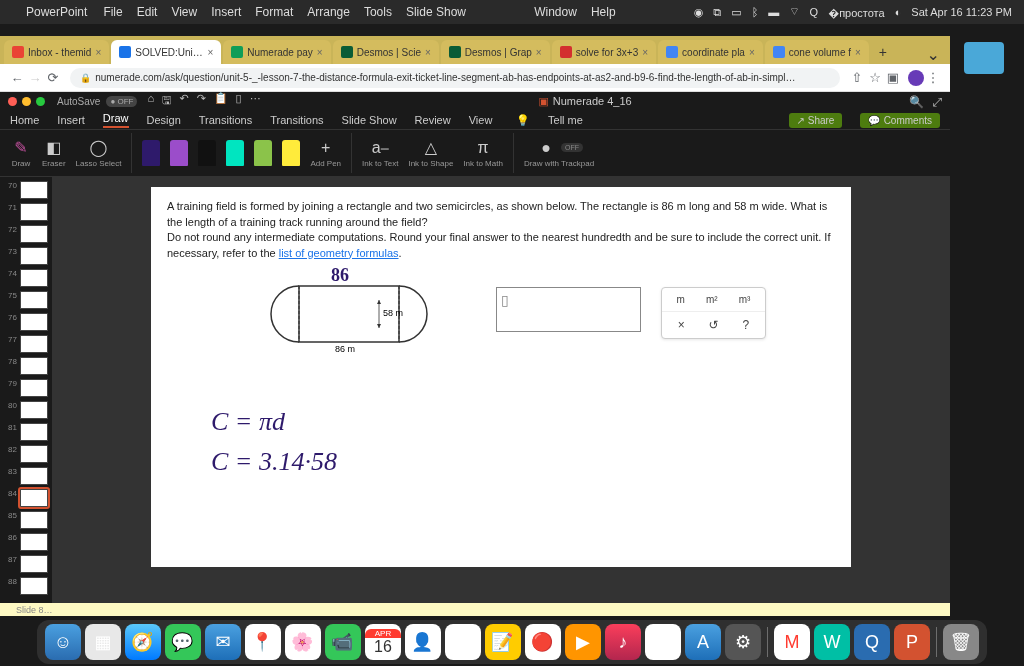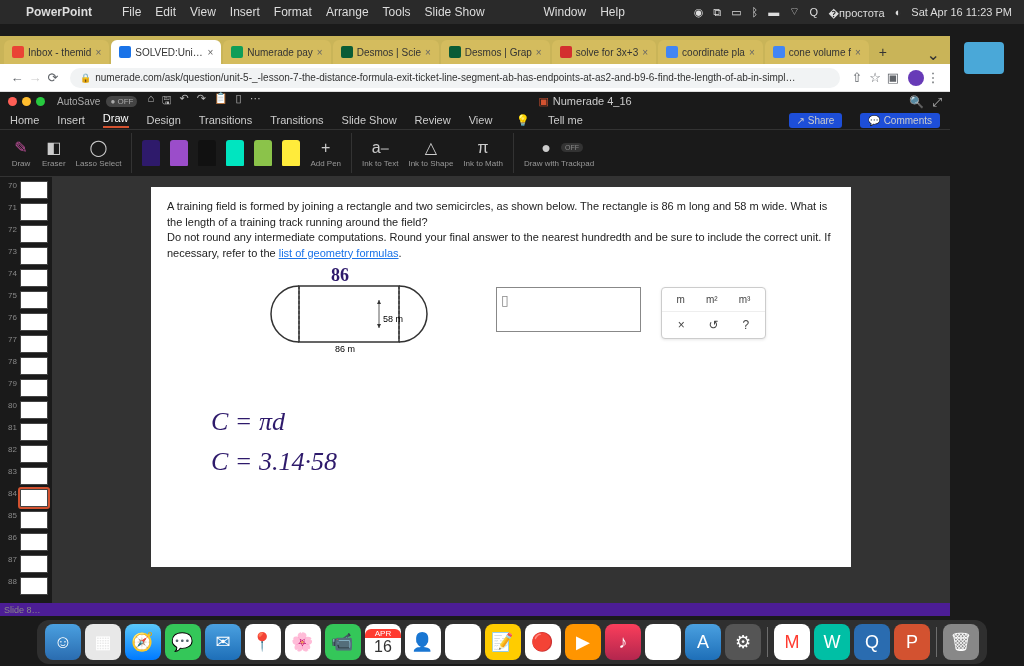--- a/index.html
+++ b/index.html
@@ -1,21 +1,21 @@
 <!DOCTYPE html>
 <html><head>
 <meta charset="utf-8">
 <style>
 * { margin: 0; padding: 0; box-sizing: border-box; font-family: -apple-system, BlinkMacSystemFont, "Helvetica Neue", sans-serif; }
 body { width: 1024px; height: 666px; background: #1a1a1a; overflow: hidden; position: relative; }
 
 
 .mac-menubar { height: 24px; background: #2a2a2a; display: flex; align-items: center; padding: 0 12px; color: #ddd; font-size: 12px; }
 .mac-menubar .apple { margin-right: 14px; }
-.mac-menubar .app-name { font-weight: 700; margin-right: 30px; }
+.mac-menubar .app-name { font-weight: 400; margin-right: 16px; }
 .mac-menubar .menu-item { margin-right: 14px; }
 .mac-menubar .spacer { flex: 1; }
 .mac-menubar .status-icon { margin-left: 10px; font-size: 11px; }
 
 
 .chrome-window { position: absolute; top: 36px; left: 0; width: 950px; height: 580px; background: #202124; }
 .tab-strip { height: 28px; background: #c9b458; display: flex; align-items: flex-end; padding: 0 4px; }
 .tab { background: #fff; height: 24px; border-radius: 6px 6px 0 0; padding: 0 8px; display: flex; align-items: center; font-size: 10px; margin-right: 2px; max-width: 110px; color: #333; }
 .tab.inactive { background: #d4bc5e; }
 .tab .favicon { width: 12px; height: 12px; margin-right: 4px; border-radius: 2px; flex-shrink: 0; }
@@ -36,21 +36,21 @@
 .tl-red { background: #ff5f56; } .tl-yellow { background: #ffbd2e; } .tl-green { background: #27c93f; }
 .ppt-title-center { flex: 1; text-align: center; color: #ccc; font-size: 11px; }
 .ppt-title-center .ppt-logo { color: #d35230; margin-right: 4px; }
 .ppt-autosave { color: #aaa; font-size: 10px; display: flex; align-items: center; gap: 6px; }
 .ppt-autosave .pill { background: #444; border-radius: 6px; padding: 1px 4px; font-size: 8px; }
 .ppt-qat { margin-left: 10px; color: #bbb; font-size: 11px; display: flex; gap: 8px; }
 
 .ppt-tabs { height: 24px; display: flex; align-items: center; padding: 0 10px; gap: 18px; color: #ccc; font-size: 11px; border-bottom: 1px solid #333; }
 .ppt-tab.active { color: #fff; border-bottom: 2px solid #d35230; padding-bottom: 2px; }
 .ppt-tabs .spacer { flex: 1; }
-.ppt-share { background: #1d4ed8; padding: 2px 8px; border-radius: 3px; font-size: 10px; }
+.ppt-share { background: #4d7c0f; padding: 2px 8px; border-radius: 3px; font-size: 10px; }
 
 .ppt-ribbon { height: 60px; display: flex; align-items: center; padding: 0 10px; gap: 10px; border-bottom: 1px solid #333; }
 .ribbon-group { display: flex; flex-direction: column; align-items: center; gap: 2px; }
 .ribbon-label { color: #999; font-size: 8px; white-space: nowrap; }
 .pen-swatch { width: 18px; height: 26px; border-radius: 3px 3px 1px 1px; }
 .ribbon-sep { width: 1px; height: 40px; background: #333; }
 .ribbon-icon { color: #ccc; font-size: 16px; width: 22px; text-align: center; }
 .off-toggle { background: #333; color: #888; font-size: 7px; padding: 1px 4px; border-radius: 6px; }
 
 .ppt-body { flex: 1; display: flex; }
@@ -79,21 +79,21 @@
 
 .handwriting { position: absolute; font-family: 'Comic Sans MS', cursive; font-size: 26px; color: #2e1a6b; font-weight: 500; font-style: italic; }
 
 
 .dock { position: absolute; bottom: 2px; left: 50%; transform: translateX(-50%); height: 44px; background: rgba(80,80,80,0.4); border-radius: 12px; display: flex; align-items: center; padding: 0 8px; gap: 4px; }
 .dock-icon { width: 36px; height: 36px; border-radius: 8px; display: flex; align-items: center; justify-content: center; font-size: 18px; color: #fff; }
 .dock-sep { width: 1px; height: 30px; background: rgba(255,255,255,0.3); margin: 0 2px; }
 
 .folder-bg { position: absolute; right: 20px; top: 42px; width: 40px; height: 32px; background: #4aa8d8; border-radius: 4px; }
 
-.ppt-status { height: 16px; background: #4c1d95; color: #888; font-size: 9px; padding: 0 4px; display: flex; align-items: center; }
+.ppt-status { height: 16px; background: #fef9c3; color: #888; font-size: 9px; padding: 0 16px; display: flex; align-items: center; }
 </style>
 </head>
 <body>
 
 <div class="mac-menubar">
   <span class="apple"></span>
   <span class="app-name">PowerPoint</span>
   <span class="menu-item">File</span>
   <span class="menu-item">Edit</span>
   <span class="menu-item">View</span>
@@ -362,21 +362,21 @@
           <div class="track-figure">
             <svg class="track-svg" width="160" height="72">
               <rect x="30" y="4" width="100" height="56" fill="none" stroke="#333" stroke-width="1.5"></rect>
               <path d="M30 4 A28 28 0 0 0 30 60" fill="none" stroke="#333" stroke-width="1.5"></path>
               <path d="M130 4 A28 28 0 0 1 130 60" fill="none" stroke="#333" stroke-width="1.5"></path>
               <line x1="30" y1="4" x2="30" y2="60" stroke="#333" stroke-dasharray="3,2"></line>
               <line x1="130" y1="4" x2="130" y2="60" stroke="#333" stroke-dasharray="3,2"></line>
               <line x1="110" y1="18" x2="110" y2="46" stroke="#333" stroke-width="0.8"></line>
               <path d="M110 18 l-2 4 l4 0 z M110 46 l-2 -4 l4 0 z" fill="#333"></path>
             </svg>
-            <div style="position:absolute;left:114px;top:32px;font-size:9px">58 m</div>
+            <div style="position:absolute;left:114px;top:26px;font-size:9px">58 m</div>
             <div style="position:absolute;left:66px;top:62px;font-size:9px">86 m</div>
           </div>
 
           <div class="answer-box">
             <span style="font-size:14px;color:#888">▯</span>
           </div>
 
           <div class="unit-palette">
             <div class="unit-row">
               <span>m</span>

